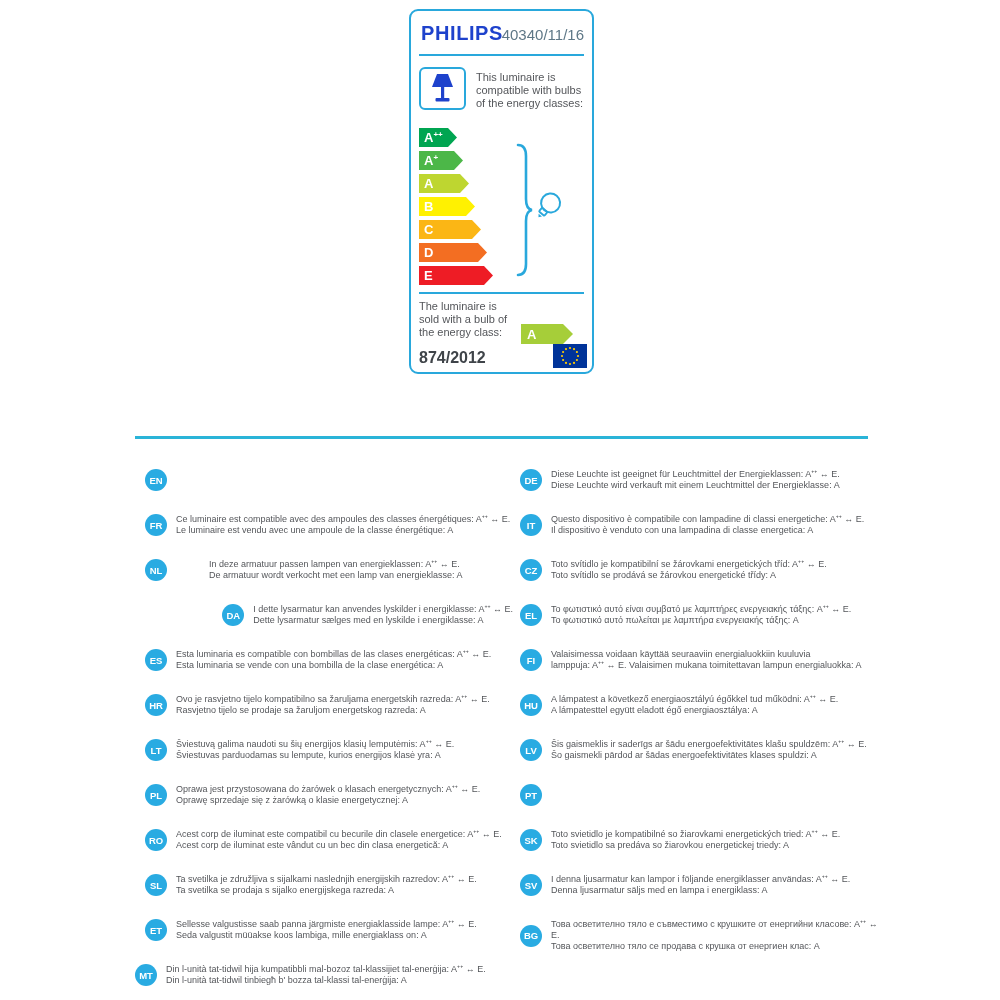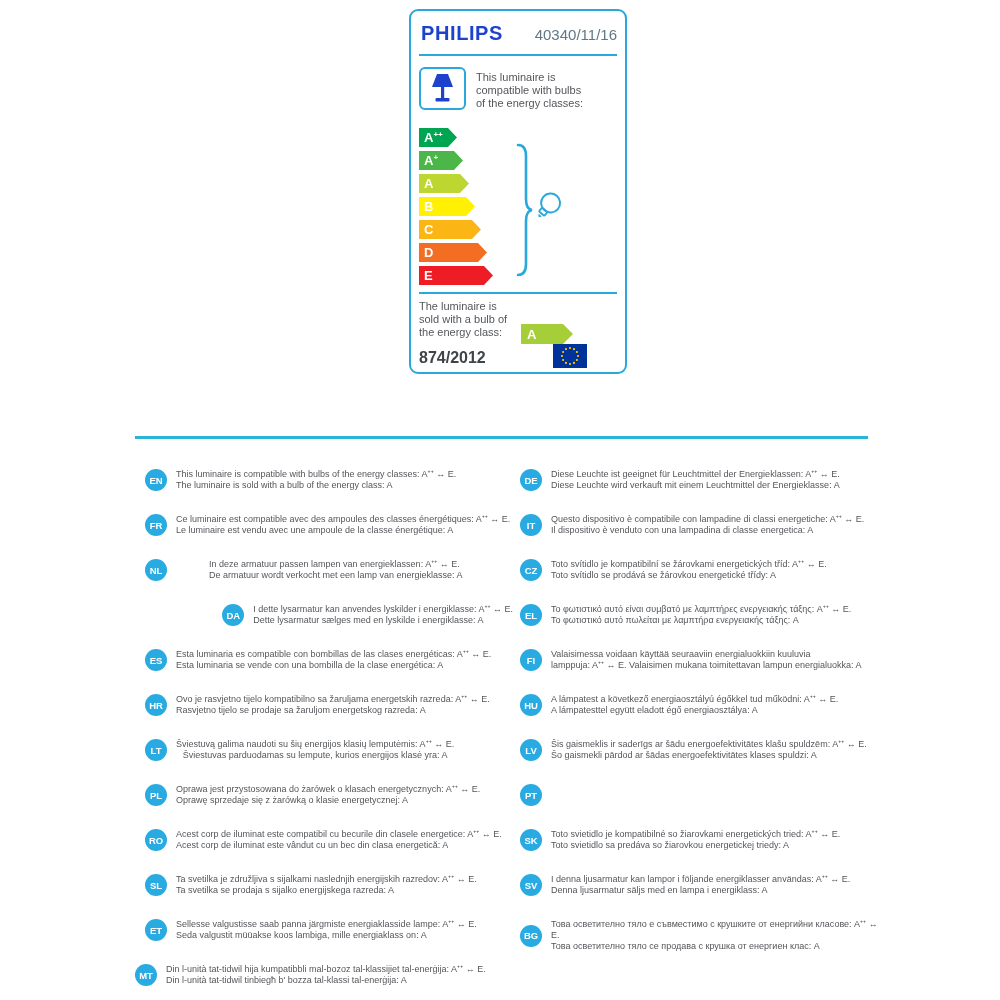--- a/index.html
+++ b/index.html
@@ -4,21 +4,21 @@
 <style>
   :root{
     --philips-blue:#1e42cc; --cyan:#29a8dc; --badge:#29abe2; --divider:#2ab4d8;
     --text-gray:#54565a; --product-gray:#5f7887; --sold-arrow:#a6ce39;
     --reg-gray:#3f4449; --eu-blue:#003399; --eu-star:#ffcc00;
   }
   *{box-sizing:border-box;}
   html,body{margin:0;padding:0;}
   body{width:1000px;height:1000px;background:#ffffff;font-family:"Liberation Sans",sans-serif;position:relative;overflow:hidden;}
 
-  .label-box{position:absolute;left:409px;top:9px;width:218px;height:365px;
+  .label-box{position:absolute;left:409px;top:9px;width:185px;height:365px;
     border:2px solid var(--cyan);border-radius:9px;background:#fff;}
   .brand{position:absolute;left:10px;top:11px;font-size:20px;font-weight:bold;
     color:var(--philips-blue);letter-spacing:.6px;}
   .product{position:absolute;right:8px;top:15px;font-size:15px;color:var(--product-gray);}
   .hline{position:absolute;left:8px;right:8px;height:2px;background:var(--cyan);}
   .hline1{top:43px;} .hline2{top:281px;}
   .icon-box{position:absolute;left:8px;top:56px;width:47px;height:43px;border:2px solid var(--cyan);
     border-radius:6px;display:flex;align-items:center;justify-content:center;}
   .compat-text,.sold-text{position:absolute;font-size:11px;line-height:13px;color:var(--text-gray);}
   .compat-text{left:65px;top:60px;width:118px;}
@@ -125,24 +125,20 @@
         <circle cx="10.1" cy="8" r="1.1"></circle>
         <circle cx="13" cy="5.1" r="1.1"></circle>
     </g>
   </svg>
 </div>
 
 <div class="divider"></div>
 <div id="langs">
     <div class="lang-entry" style="left: 145px; top: 469px;">
     <span class="lang-badge">EN</span>
-    <span class="lang-text">
-      <span class="l1">This luminaire is compatible with bulbs of the energy classes: A⁺⁺ ↔ E.</span>
-      <span class="l2">The luminaire is sold with a bulb of the energy class: A</span>
-    </span>
   </div>
     <div class="lang-entry" style="left: 145px; top: 514px;">
     <span class="lang-badge">FR</span>
     <span class="lang-text">
       <span class="l1">Ce luminaire est compatible avec des ampoules des classes énergétiques: A⁺⁺ ↔ E.</span>
       <span class="l2">Le luminaire est vendu avec une ampoule de la classe énergétique: A</span>
     </span>
   </div>
     <div class="lang-entry" style="left: 145px; top: 559px; gap: 42px;">
     <span class="lang-badge">NL</span>
@@ -165,21 +161,21 @@
       <span class="l2">Esta luminaria se vende con una bombilla de la clase energética: A</span>
     </span>
   </div>
     <div class="lang-entry" style="left: 145px; top: 694px;">
     <span class="lang-badge">HR</span>
     <span class="lang-text">
       <span class="l1">Ovo je rasvjetno tijelo kompatibilno sa žaruljama energetskih razreda: A⁺⁺ ↔ E.</span>
       <span class="l2">Rasvjetno tijelo se prodaje sa žaruljom energetskog razreda: A</span>
     </span>
   </div>
-    <div class="lang-entry" style="left: 145px; top: 739px; text-align: center;">
+    <div class="lang-entry" style="left: 145px; top: 739px;">
     <span class="lang-badge">LT</span>
     <span class="lang-text">
       <span class="l1">Šviestuvą galima naudoti su šių energijos klasių lemputėmis: A⁺⁺ ↔ E.</span>
       <span class="l2">Šviestuvas parduodamas su lempute, kurios energijos klasė yra: A</span>
     </span>
   </div>
     <div class="lang-entry" style="left: 145px; top: 784px;">
     <span class="lang-badge">PL</span>
     <span class="lang-text">
       <span class="l1">Oprawa jest przystosowana do żarówek o klasach energetycznych: A⁺⁺ ↔ E.</span>

